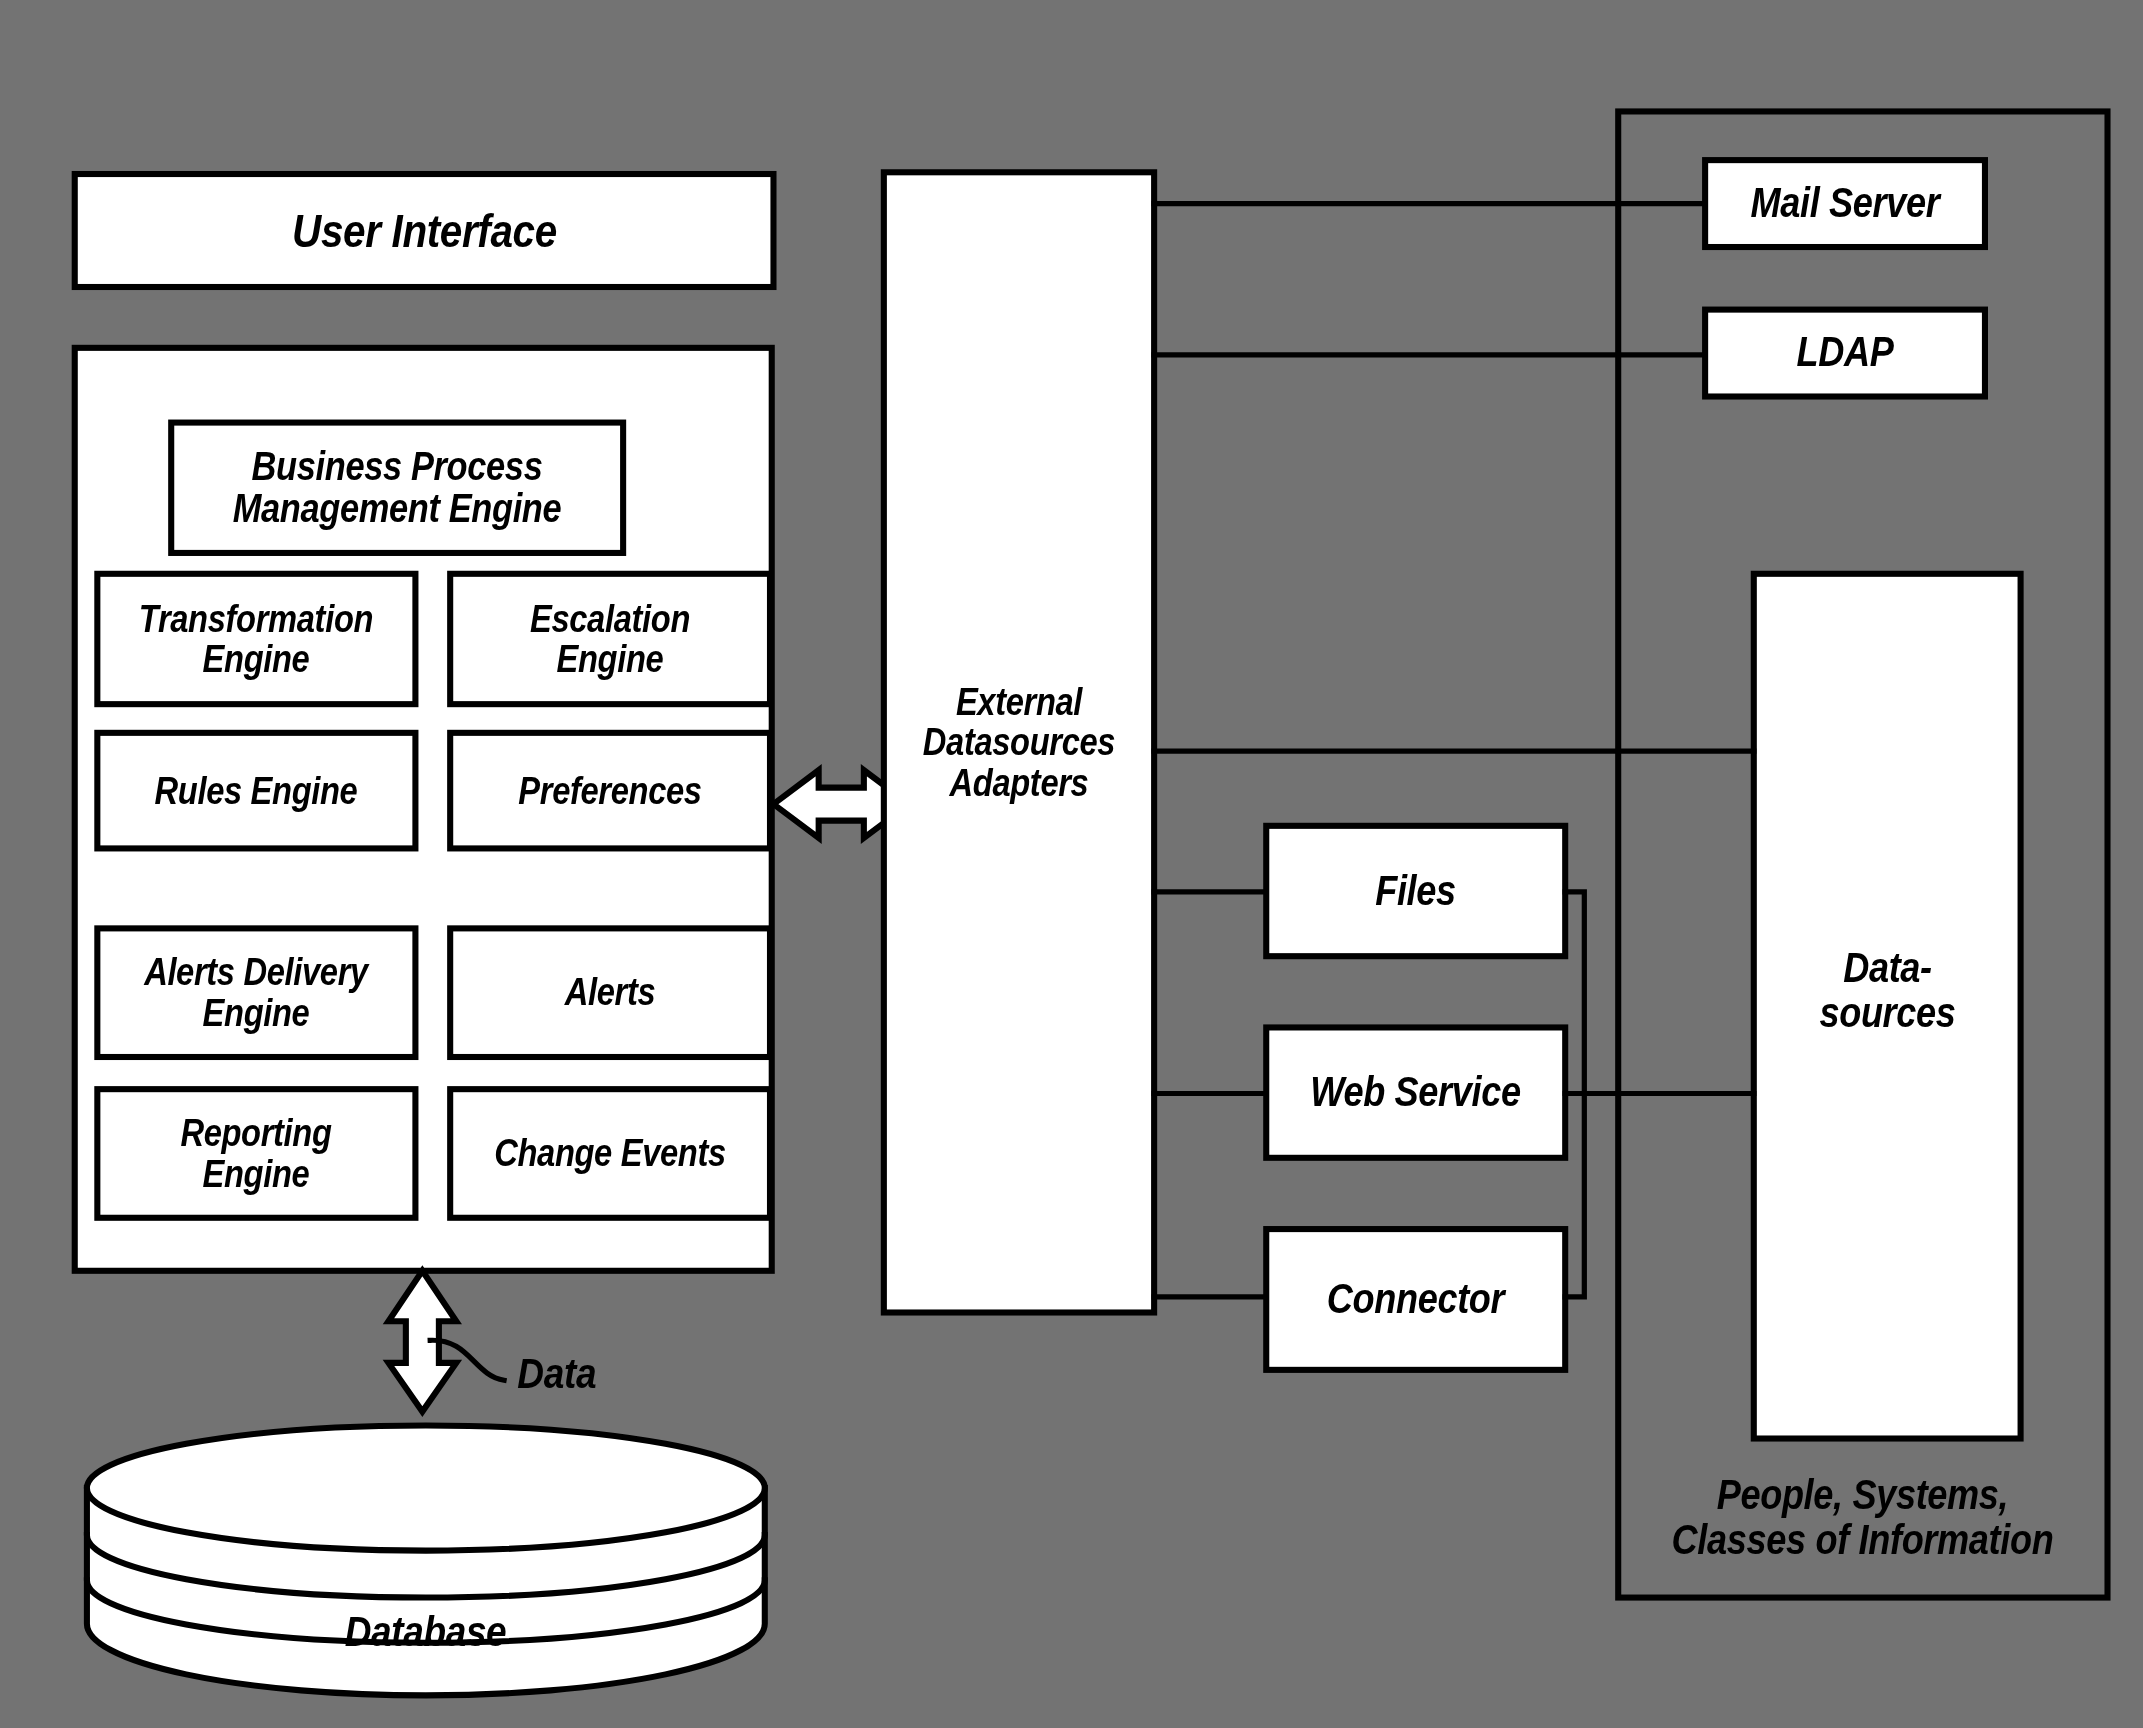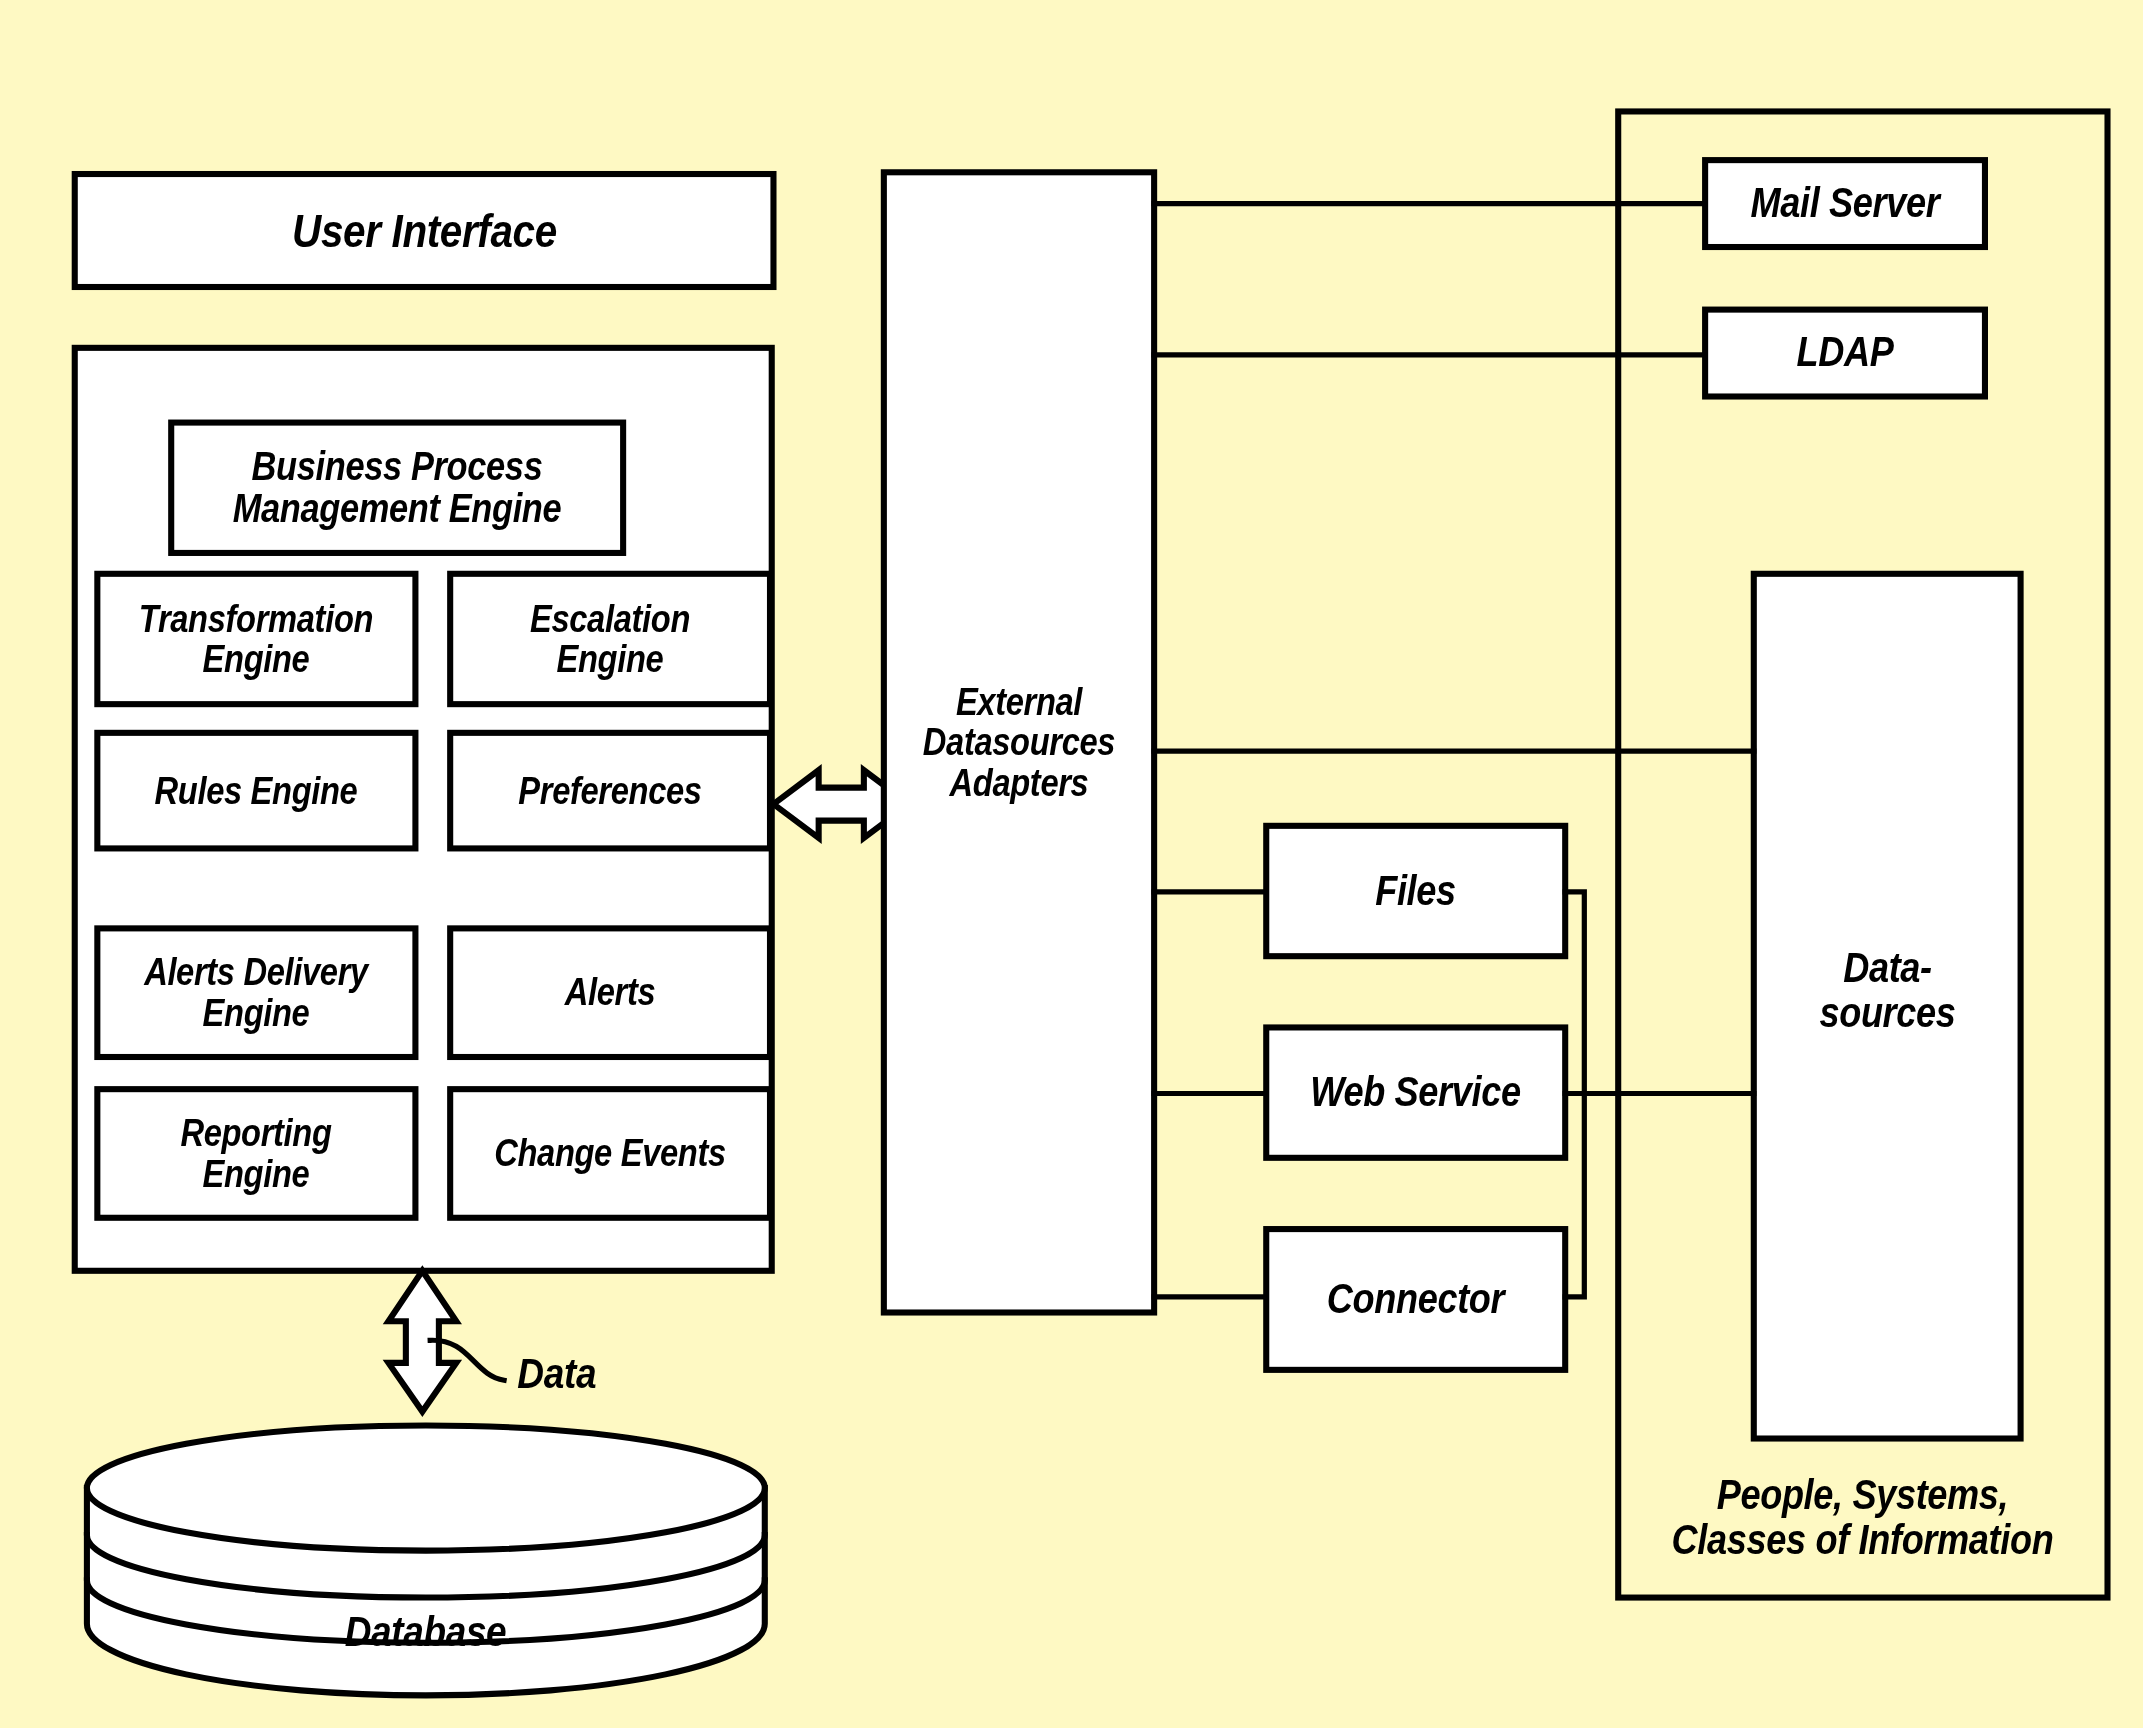--- a/index.html
+++ b/index.html
@@ -1,18 +1,18 @@
 <!DOCTYPE html>
 <html style="font-size:14px"><head>
 <meta charset="utf-8">
 <style>
   html,body{margin:0;padding:0;background:#ffffff;}
   body{width:2144px;height:1729px;overflow:hidden;
        font-family:"Liberation Sans","DejaVu Sans",sans-serif;}
-  #stage{position:relative;width:2144px;height:1729px;background:#fef9c3;}
+  #stage{position:relative;width:2144px;height:1729px;background:#737373;}
   svg#canvas{position:absolute;left:0;top:0;width:2144px;height:1729px;}
   .lbl{position:absolute;display:flex;align-items:center;justify-content:center;
        text-align:center;font-style:italic;font-weight:700;color:#000;
        font-family:"Liberation Sans","DejaVu Sans",sans-serif;
        line-height:1.06;letter-spacing:-0.4px;
        transform:scaleX(0.86);transform-origin:center center;
        white-space:pre-line;pointer-events:none;}
 </style>
 </head>
 <body>

